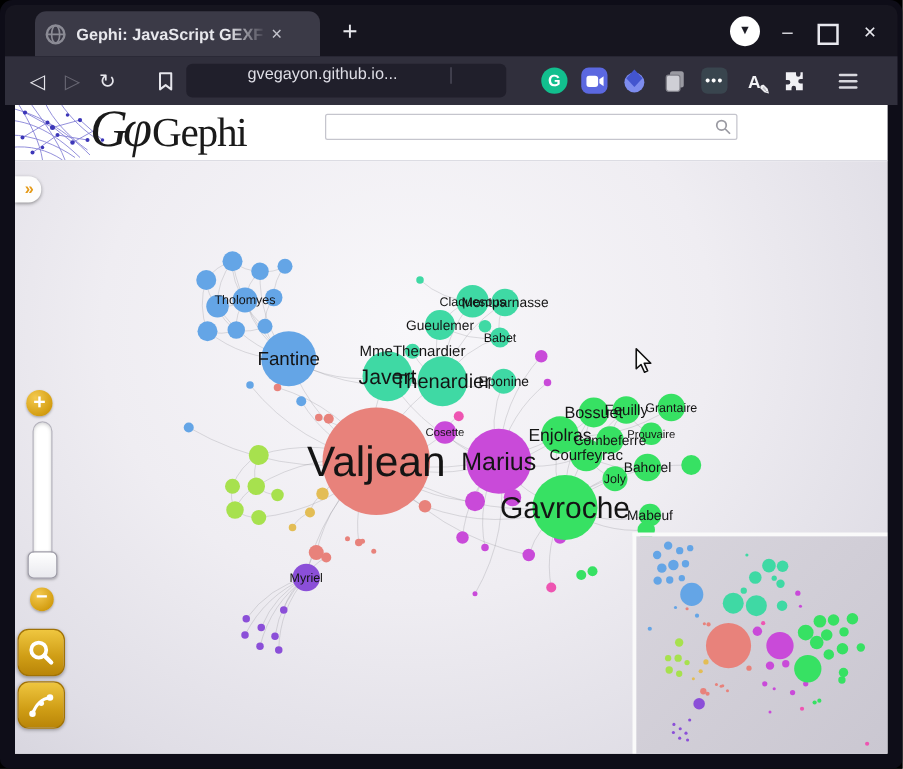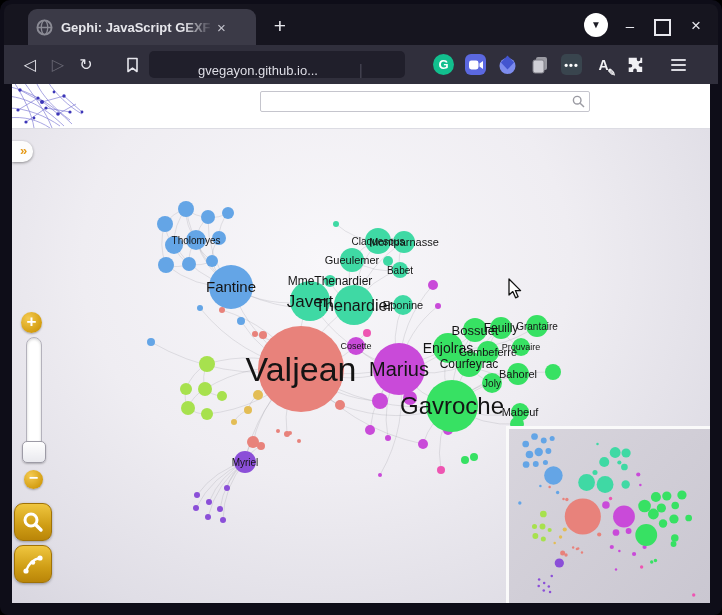--- a/index.html
+++ b/index.html
@@ -15,21 +15,21 @@
   .profile-btn{position:absolute;left:580px;top:9px;width:24px;height:24px;border-radius:50%;background:#fff;text-align:center;line-height:23px;font-size:10px;color:#1b1b24;}
   .win-glyph{position:absolute;top:9px;width:26px;height:26px;color:#e8e8ee;text-align:center;line-height:25px;font-size:15px;}
   .minimize{left:613px;}
   .maximize-box{position:absolute;left:650px;top:15px;width:13px;height:13px;border:2px solid #e8e8ee;}
   .closewin{left:679px;font-size:17px;}
   
   .toolbar{position:absolute;left:4px;top:45px;right:4px;height:39px;background:#302f3c;display:flex;align-items:center;}
   .nav-glyph{width:28px;text-align:center;font-size:16px;color:#e6e6ec;flex:0 0 auto;}
   .nav-glyph.disabled{color:#686773;}
   .bookmark-ic{margin-left:26px;margin-right:10px;flex:0 0 auto;}
-  .urlbar{width:256px;height:27px;background:#201f2b;border-radius:5px;display:flex;align-items:flex-end;padding:0 8px;box-sizing:border-box;flex:0 0 auto;gap:34px;}
+  .urlbar{width:256px;height:27px;background:#201f2b;border-radius:5px;display:flex;align-items:flex-start;padding:0 8px;box-sizing:border-box;flex:0 0 auto;gap:34px;}
   .url-text{color:#dedee6;font-size:13px;margin-left:7px;white-space:nowrap;}
   .url-sep{color:#4c4b59;margin:0 7px;font-size:14px;}
   .ext-row{display:flex;align-items:center;gap:11px;margin-left:28px;}
   .ext{width:21px;height:21px;display:flex;align-items:center;justify-content:center;flex:0 0 auto;}
   .ext-grammarly{background:#12bf8e;border-radius:50%;color:#fff;font-size:13px;font-weight:700;}
   .ext-zoom{background:#5b68e0;border-radius:6px;}
   .ext-dots{background:#39454e;border-radius:5px;color:#fff;font-size:11px;font-weight:700;letter-spacing:1px;}
   .ext-translate{color:#f2f2f5;font-size:14px;font-weight:700;position:relative;}
   .ext-translate .pen{position:absolute;right:-2px;bottom:-3px;font-size:10px;}
   .menu-btn{margin-left:14px;margin-right:6px;display:flex;flex-direction:column;gap:3px;}
@@ -175,20 +175,24 @@
             <circle cx="46" cy="30" r="1.8"></circle>
             <circle cx="6" cy="26" r="1.6"></circle>
           <circle cx="34" cy="24" r="1.6"></circle>
             <circle cx="14" cy="38" r="1.6"></circle>
             <circle cx="58" cy="28" r="1.6"></circle>
           <circle cx="70" cy="28" r="1.4"></circle>
             <circle cx="22" cy="34" r="1.4"></circle>
             <circle cx="42" cy="8" r="1.4"></circle>
         </g>
       </svg>
+      <div class="logo">
+        <span class="logo-mono">Gφ</span>
+        <span class="logo-word">Gephi</span>
+      </div>
       <input class="site-search" value="" placeholder="" style="">
       <svg class="search-mag" width="13" height="13" viewBox="0 0 13 13">
         <circle cx="5.2" cy="5.2" r="3.8" fill="none" stroke="#9a9aa2" stroke-width="1.4"></circle>
         <line x1="8.2" y1="8.2" x2="12" y2="12" stroke="#9a9aa2" stroke-width="1.4"></line>
       </svg>
     </div>
 
     <div class="canvas">
       <svg class="graph" id="graph-svg" width="698" height="474" viewBox="12 129 698 474">
           <path d="M186,209 Q172.8,212.72 165,224" fill="none" stroke="#8d8c94" stroke-opacity="0.28" stroke-width="0.8"></path>

